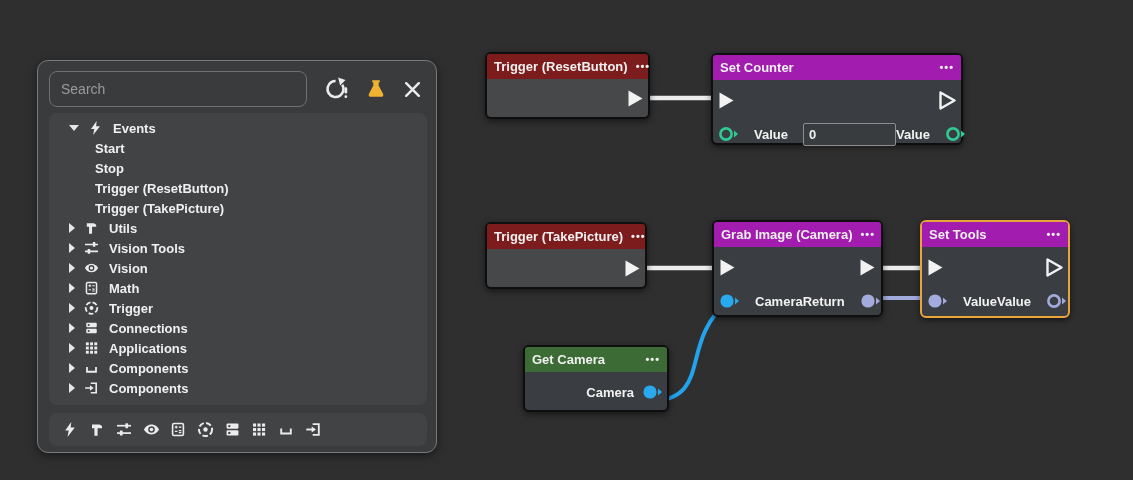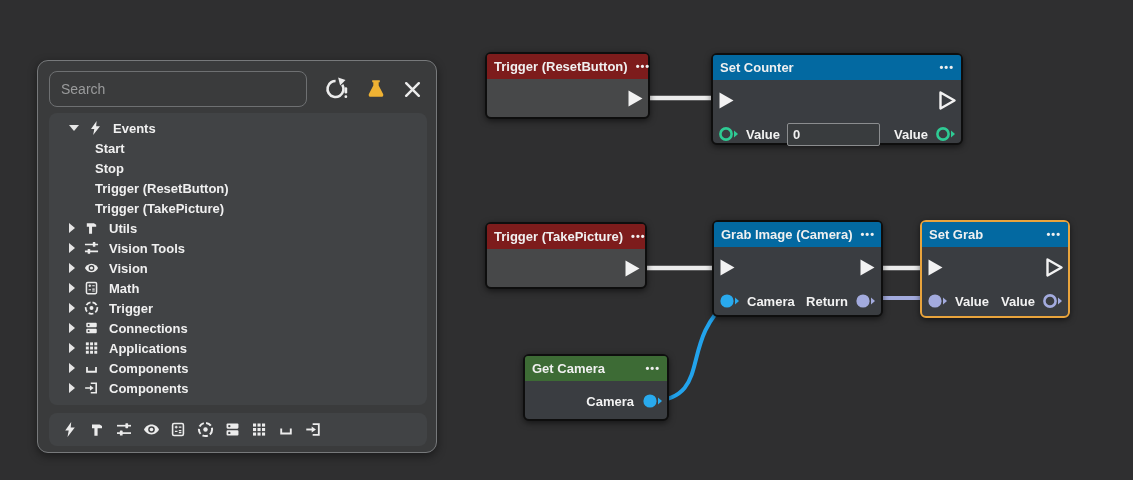--- a/index.html
+++ b/index.html
@@ -15,27 +15,27 @@
 
   
   .node{position:absolute;z-index:2;border:2px solid #0e0e0e;border-radius:6px;
         background:#3a3d41;box-shadow:0 2px 6px rgba(0,0,0,.55);}
   .node.selected{border-color:#e9a43c;}
   .node.event-node{background:#474849;}
   .node-header{display:flex;justify-content:space-between;align-items:center;gap:8px;
         height:25px;padding:0 7px;border-radius:3px 3px 0 0;
         font-size:13px;font-weight:bold;white-space:nowrap;}
   .hdr-red{background:#7d1c1c;}
-  .hdr-blue{background:#0369a1;}
+  .hdr-blue{background:#a21caf;}
   .hdr-green{background:#3d6b35;}
   .node-menu{font-size:11px;letter-spacing:1px;cursor:pointer;line-height:25px;}
   .row{display:flex;align-items:center;padding:0 5px;}
   .row.exec{height:40px;justify-content:space-between;}
   .row.data{height:28px;margin-bottom:5px;justify-content:space-between;}
-  .row .grp{display:flex;align-items:center;gap:7px;}
+  .row .grp{display:flex;align-items:center;gap:15px;}
   .plabel{font-size:13px;font-weight:bold;color:#f2f2f2;white-space:nowrap;}
   .trigger-body{display:flex;justify-content:flex-end;align-items:center;height:39px;padding:0 4px;}
   .getcam-body{display:flex;justify-content:flex-end;align-items:center;gap:8px;height:40px;padding:0 4px;}
   .tri,.dot{display:block;}
   .tri-f{fill:#f2f2f2;}
   .tri-h{fill:none;stroke:#f2f2f2;stroke-width:2.4;stroke-linejoin:round;} .c-green .ph{fill:none;stroke:#2ecb94;stroke-width:2.6;} .c-green .pm{fill:#2ecb94;}
   .c-cyan .pf{fill:#29aaee;}  .c-cyan .pm{fill:#29aaee;}
   .c-lav .pf{fill:#a3abde;}   .c-lav .ph{fill:none;stroke:#a3abde;stroke-width:2.6;}   .c-lav .pm{fill:#a3abde;}
   .val-input{width:93px;height:23px;background:#393c3e;border:1px solid #8b8d8f;border-radius:2px;
         color:#f0f0f0;font-family:"Liberation Sans",sans-serif;font-size:13px;font-weight:bold;padding:0 5px;}
@@ -159,21 +159,21 @@
         <svg class="dot c-lav" width="21" height="16">
             <circle class="pf" cx="8" cy="8" r="6.6"></circle>
             <path class="pm" d="M16 4.6 L20 8 L16 11.4 Z"></path>
           </svg>
       </span>
     </div>
   </div>
 
   <div class="node selected" style="left:920px;top:220px;width:150px;height:98px;">
     <div class="node-header hdr-blue">
-      <span>Set Grab</span>
+      <span>Set Tools</span>
       <span class="node-menu">•••</span>
     </div>
     <div class="row exec">
       <svg class="tri" width="17" height="19">
           <path class="tri-f" d="M1.5 1.5 L15.5 9.5 L1.5 17.5 Z"></path>
         </svg>
       <svg class="tri" width="17" height="19">
           <path class="tri-h" d="M1.5 1.5 L15.5 9.5 L1.5 17.5 Z"></path>
         </svg>
     </div>
@@ -188,21 +188,21 @@
       <span class="grp">
         <span class="plabel">Value</span>
         <svg class="dot c-lav" width="21" height="16">
             <circle class="ph" cx="8" cy="8" r="5.6"></circle>
             <path class="pm" d="M16 4.6 L20 8 L16 11.4 Z"></path>
           </svg>
       </span>
     </div>
   </div>
 
-  <div class="node" style="left:523px;top:354px;width:146px;height:67px;">
+  <div class="node" style="left:523px;top:345px;width:146px;height:67px;">
     <div class="node-header hdr-green">
       <span>Get Camera</span>
       <span class="node-menu">•••</span>
     </div>
     <div class="getcam-body">
       <span class="plabel">Camera</span>
       <svg class="dot c-cyan" width="21" height="16">
           <circle class="pf" cx="8" cy="8" r="6.6"></circle>
           <path class="pm" d="M16 4.6 L20 8 L16 11.4 Z"></path>
         </svg>

